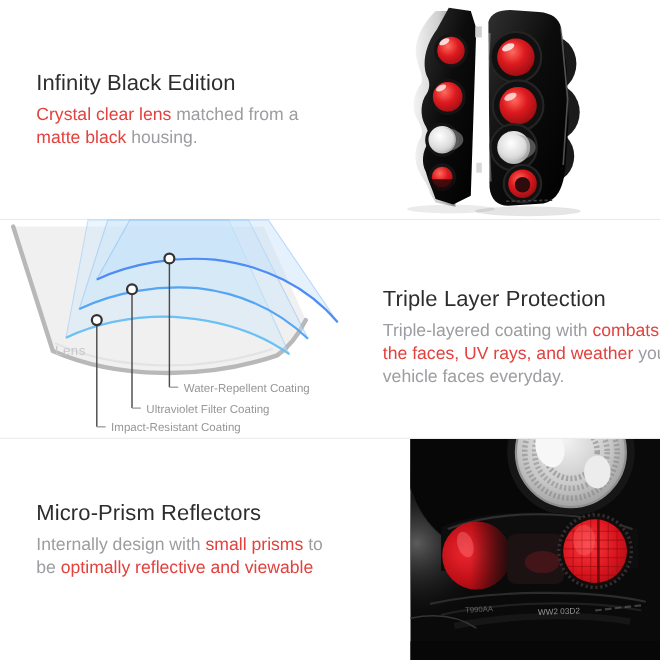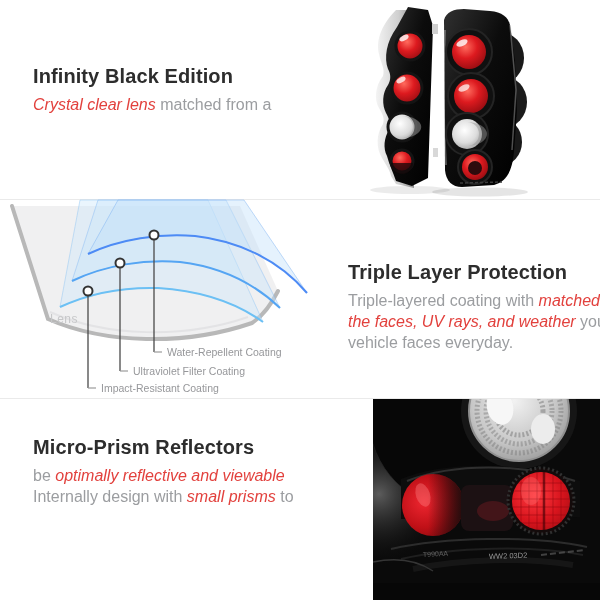--- a/index.html
+++ b/index.html
@@ -8,46 +8,47 @@
   }
   *{margin:0;padding:0;box-sizing:border-box;}
   html,body{background:#fff;}
   .canvas{
     position:relative;width:600px;height:600px;background:#fff;overflow:hidden;
     font-family:"Liberation Sans", sans-serif;
   }
   .divider{position:absolute;left:0;width:600px;height:1px;background:var(--divider);}
   .d1{top:199px;} .d2{top:398px;}
   .block{position:absolute;}
-  .block h2{font-size:20px;line-height:26px;font-weight:700;color:var(--heading_dark);margin:0 0 5px 0;letter-spacing:.1px;}
+  .block h2{font-size:20px;line-height:26px;font-weight:400;color:var(--heading_dark);margin:0 0 5px 0;letter-spacing:.1px;}
   .body{font-size:16px;line-height:21px;color:var(--body_gray);}
   .line{display:block;white-space:nowrap;}
-  .red{color:var(--accent_red);font-style:italic;}
+  .red{color:var(--accent_red);}
   .s1{left:33px;top:63px;}
   .s2{left:348px;top:259px;}
-  .s3{left:33px;top:434px;}
+  .s3{left:33px;top:454px;}
   .lamp-photo{position:absolute;left:352px;top:0px;}
   .diagram{position:absolute;left:0px;top:199px;}
   .closeup-photo{position:absolute;left:373px;top:399px;}
   .diagram text{font-family:"Liberation Sans", sans-serif;}
   .coat-label{font-size:10.5px;fill:var(--label_gray);}
   .lens-label{font-size:12px;fill:var(--lens_label_gray);letter-spacing:.5px;}
   .stem{stroke:#4a4a4a;stroke-width:1.3;fill:none;}
   .elbow{stroke:#9c9c9c;stroke-width:1.2;fill:none;}
   .callout-dot{fill:#fff;stroke:#333;stroke-width:2;}
 </style>
 </head>
 <body>
 
 <div class="canvas">
 
   <section class="block s1">
     <h2>Infinity Black Edition</h2>
     <div class="body">
       <span class="line"><span class="red">Crystal clear lens</span><span> matched from a</span></span>
+      <span class="line"><span class="red">matte black</span><span> housing.</span></span>
     </div>
   </section>
 
   <svg class="lamp-photo" width="210" height="200" viewBox="0 0 210 200">
     <defs>
       <radialGradient id="redGrad" cx="40%" cy="35%" r="75%">
         <stop offset="0%" stop-color="#ff6b5e"></stop>
           <stop offset="45%" stop-color="#dd1a1f"></stop>
           <stop offset="100%" stop-color="#8e0b10"></stop>
       </radialGradient>
@@ -139,33 +140,33 @@
     <circle cx="120" cy="64" r="4.5" class="callout-dot"></circle>
     <circle cx="88" cy="92" r="4.5" class="callout-dot"></circle>
     <text x="167" y="157" class="coat-label">Water-Repellent Coating</text>
     <text x="133" y="176" class="coat-label">Ultraviolet Filter Coating</text>
     <text x="101" y="193" class="coat-label">Impact-Resistant Coating</text>
   </svg>
 
   <section class="block s2">
     <h2>Triple Layer Protection</h2>
     <div class="body">
-      <span class="line"><span>Triple-layered coating with </span><span class="red">matched</span></span>
+      <span class="line"><span>Triple-layered coating with </span><span class="red">combats</span></span>
       <span class="line"><span class="red">the faces, UV rays, and weather</span><span> your</span></span>
       <span class="line"><span>vehicle faces everyday.</span></span>
     </div>
   </section>
 
   <div class="divider d2"></div>
 
   <section class="block s3">
     <h2>Micro-Prism Reflectors</h2>
     <div class="body">
+      <span class="line"><span>Internally design with </span><span class="red">small prisms</span><span> to</span></span>
       <span class="line"><span>be </span><span class="red">optimally reflective and viewable</span></span>
-      <span class="line"><span>Internally design with </span><span class="red">small prisms</span><span> to</span></span>
     </div>
   </section>
 
   <svg class="closeup-photo" width="227" height="201" viewBox="0 0 227 201">
     <defs>
       <radialGradient id="glowL" cx="50%" cy="50%" r="50%">
         <stop offset="0%" stop-color="#5c5c5c"></stop>
           <stop offset="100%" stop-color="rgba(12,12,12,0)"></stop>
       </radialGradient>
       <radialGradient id="chromeG" cx="45%" cy="40%" r="70%">

